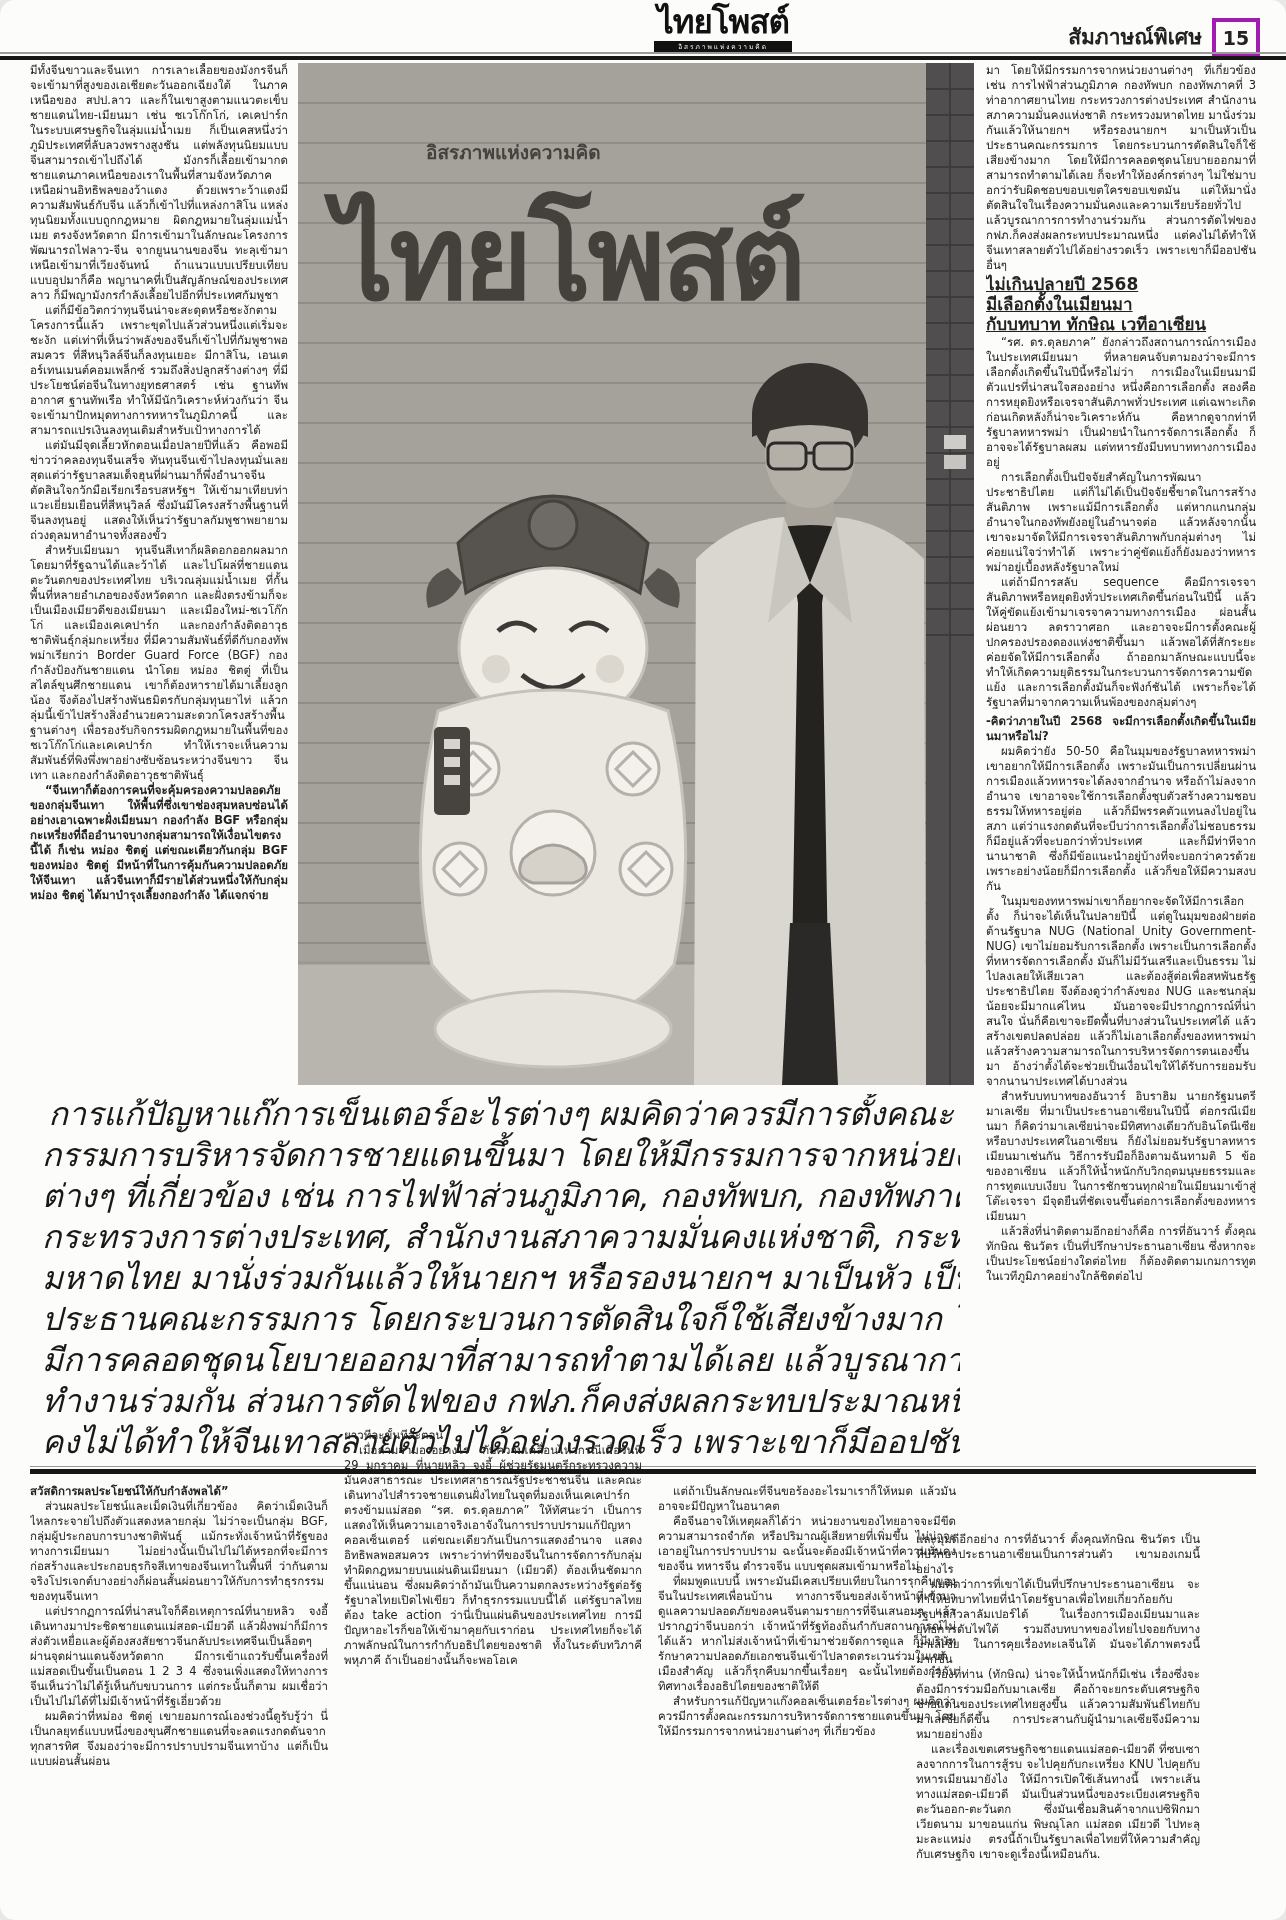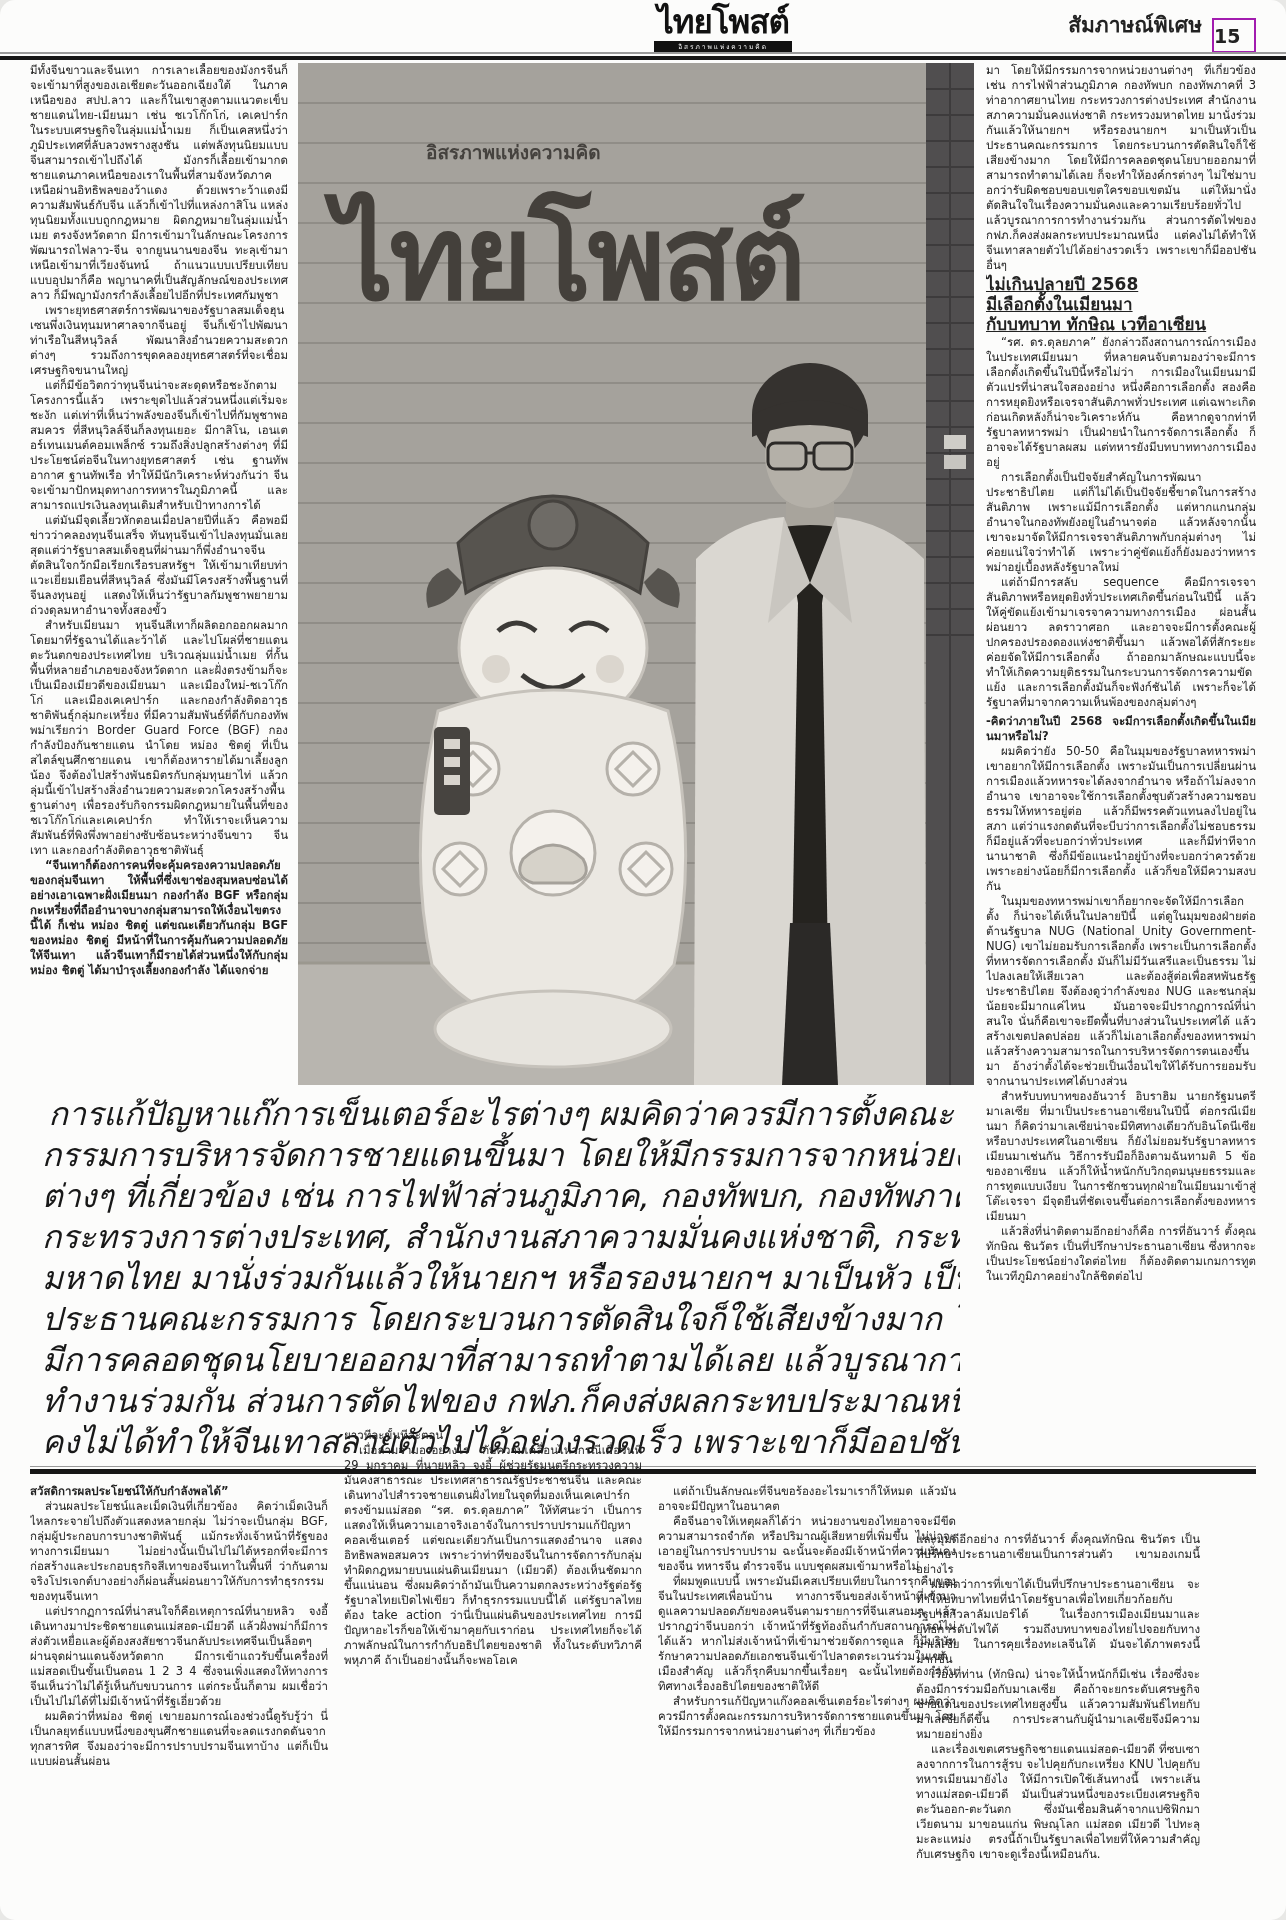--- a/index.html
+++ b/index.html
@@ -3,24 +3,24 @@
 <meta charset="utf-8">
 <style>
   html,body{margin:0;padding:0;background:#e8e8e6;}
   .page{position:relative;width:1286px;height:1920px;background:#fcfcfb;overflow:hidden;
         font-family:"DejaVu Sans",sans-serif;color:#1d1d1d;border-radius:15px;}
   
   .masthead{position:absolute;left:638px;top:4px;width:170px;text-align:center;}
   .masthead .word{font-weight:bold;font-size:33px;line-height:36px;color:#111;letter-spacing:-1px;}
   .masthead .tagbar{margin:1px auto 0;background:#111;color:#fff;font-size:6.5px;letter-spacing:2px;
         padding:1px 4px;width:130px;white-space:nowrap;overflow:hidden;}
-  .section-label{position:absolute;left:1062px;top:8px;width:140px;text-align:right;
+  .section-label{position:absolute;left:1062px;top:20px;width:140px;text-align:right;
         font-weight:bold;font-size:21px;color:#222;}
-  .page-box{position:absolute;left:1212px;top:18px;width:40px;height:31px;border:2px solid #a21caf;
-        display:flex;align-items:center;justify-content:flex-start;font-weight:bold;font-size:19px;color:#222;}
+  .page-box{position:absolute;left:1212px;top:18px;width:40px;height:31px;border:4px solid #a21caf;
+        display:flex;align-items:center;justify-content:center;font-weight:bold;font-size:19px;color:#222;}
   .rule-a{position:absolute;left:0;top:52px;width:1286px;height:2px;background:#9a9a9a;}
   .rule-b{position:absolute;left:0;top:56px;width:1286px;height:4px;background:#161616;}
   
   .col{position:absolute;text-align:justify;overflow:hidden;font-size:11.5px;line-height:15px;color:#222;}
   .col p{margin:0;text-indent:15px;}
   .col p.noind{text-indent:0;}
   .col p.b{font-weight:bold;}
   .rc-head{font-weight:bold;text-decoration:underline;font-size:17px;line-height:18px;margin:2px 0;}
   .question{font-weight:bold;text-indent:0 !important;margin-top:4px !important;}
   #col-left{left:30px;top:63px;width:258px;height:1018px;}
@@ -49,21 +49,20 @@
   </div>
   <div class="section-label">สัมภาษณ์พิเศษ</div>
   <div class="page-box">
     <span>15</span>
   </div>
   <div class="rule-a"></div>
   <div class="rule-b"></div>
 
   <div class="col" id="col-left">
     <p class="noind">มีทั้งจีนขาวและจีนเทา การเลาะเลื้อยของมังกรจีนก็จะเข้ามาที่สูงของเอเชียตะวันออกเฉียงใต้ ในภาคเหนือของ สปป.ลาว และก็ในเขาสูงตามแนวตะเข็บชายแดนไทย-เมียนมา เช่น ชเวโก๊กโก่, เคเคปาร์ก ในระบบเศรษฐกิจในลุ่มแม่น้ำเมย ก็เป็นเคสหนึ่งว่า ภูมิประเทศที่ลับลวงพรางสูงชัน แต่พลังทุนนิยมแบบจีนสามารถเข้าไปถึงได้ มังกรก็เลื้อยเข้ามากดชายแดนภาคเหนือของเราในพื้นที่สามจังหวัดภาคเหนือผ่านอิทธิพลของว้าแดง ด้วยเพราะว้าแดงมีความสัมพันธ์กับจีน แล้วก็เข้าไปที่แหล่งกาสิโน แหล่งทุนนิยมทั้งแบบถูกกฎหมาย ผิดกฎหมายในลุ่มแม่น้ำเมย ตรงจังหวัดตาก มีการเข้ามาในลักษณะโครงการพัฒนารถไฟลาว-จีน จากยูนนานของจีน ทะลุเข้ามาเหนือเข้ามาที่เวียงจันทน์ ถ้าแนวแบบเปรียบเทียบแบบอุปมาก็คือ พญานาคที่เป็นสัญลักษณ์ของประเทศลาว ก็มีพญามังกรกำลังเลื้อยไปอีกที่ประเทศกัมพูชา</p>
-    <p>เพราะยุทธศาสตร์การพัฒนาของรัฐบาลสมเด็จฮุนเซนพึ่งเงินทุนมหาศาลจากจีนอยู่ จีนก็เข้าไปพัฒนาท่าเรือในสีหนุวิลล์ พัฒนาสิ่งอำนวยความสะดวกต่างๆ รวมถึงการขุดคลองยุทธศาสตร์ที่จะเชื่อมเศรษฐกิจขนานใหญ่</p>
     <p>แต่ก็มีข้อวิตกว่าทุนจีนน่าจะสะดุดหรือชะงักตามโครงการนี้แล้ว เพราะขุดไปแล้วส่วนหนึ่งแต่เริ่มจะชะงัก แต่เท่าที่เห็นว่าพลังของจีนก็เข้าไปที่กัมพูชาพอสมควร ที่สีหนุวิลล์จีนก็ลงทุนเยอะ มีกาสิโน, เอนเตอร์เทนเมนต์คอมเพล็กซ์ รวมถึงสิ่งปลูกสร้างต่างๆ ที่มีประโยชน์ต่อจีนในทางยุทธศาสตร์ เช่น ฐานทัพอากาศ ฐานทัพเรือ ทำให้มีนักวิเคราะห์ห่วงกันว่า จีนจะเข้ามาปักหมุดทางการทหารในภูมิภาคนี้ และสามารถแปรเงินลงทุนเดิมสำหรับเป้าทางการได้</p>
     <p>แต่มันมีจุดเลี้ยวหักตอนเมื่อปลายปีที่แล้ว คือพอมีข่าวว่าคลองทุนจีนเสร็จ ทันทุนจีนเข้าไปลงทุนมั่นเลยสุดแต่ว่ารัฐบาลสมเด็จฮุนที่ผ่านมาก็พึ่งอำนาจจีน ตัดสินใจกวักมือเรียกเรือรบสหรัฐฯ ให้เข้ามาเทียบท่าแวะเยี่ยมเยือนที่สีหนุวิลล์ ซึ่งมันมีโครงสร้างพื้นฐานที่จีนลงทุนอยู่ แสดงให้เห็นว่ารัฐบาลกัมพูชาพยายามถ่วงดุลมหาอำนาจทั้งสองขั้ว</p>
     <p>สำหรับเมียนมา ทุนจีนสีเทาก็ผลิดอกออกผลมาก โดยมาที่รัฐฉานได้และว้าได้ และไปโผล่ที่ชายแดนตะวันตกของประเทศไทย บริเวณลุ่มแม่น้ำเมย ที่กั้นพื้นที่หลายอำเภอของจังหวัดตาก และฝั่งตรงข้ามก็จะเป็นเมืองเมียวดีของเมียนมา และเมืองใหม่-ชเวโก๊กโก่ และเมืองเคเคปาร์ก และกองกำลังติดอาวุธชาติพันธุ์กลุ่มกะเหรี่ยง ที่มีความสัมพันธ์ที่ดีกับกองทัพพม่าเรียกว่า Border Guard Force (BGF) กองกำลังป้องกันชายแดน นำโดย หม่อง ชิตตู่ ที่เป็นสไตล์ขุนศึกชายแดน เขาก็ต้องหารายได้มาเลี้ยงลูกน้อง จึงต้องไปสร้างพันธมิตรกับกลุ่มทุนยาไท่ แล้วกลุ่มนี้เข้าไปสร้างสิ่งอำนวยความสะดวกโครงสร้างพื้นฐานต่างๆ เพื่อรองรับกิจกรรมผิดกฎหมายในพื้นที่ของชเวโก๊กโก่และเคเคปาร์ก ทำให้เราจะเห็นความสัมพันธ์ที่พิงพึ่งพาอย่างซับซ้อนระหว่างจีนขาว จีนเทา และกองกำลังติดอาวุธชาติพันธุ์</p>
     <p class="b">“จีนเทาก็ต้องการคนที่จะคุ้มครองความปลอดภัยของกลุ่มจีนเทา ให้พื้นที่ซึ่งเขาช่องสุมหลบซ่อนได้ อย่างเอาเฉพาะฝั่งเมียนมา กองกำลัง BGF หรือกลุ่มกะเหรี่ยงที่ถืออำนาจบางกลุ่มสามารถให้เงื่อนไขตรงนี้ได้ ก็เช่น หม่อง ชิตตู่ แต่ขณะเดียวกันกลุ่ม BGF ของหม่อง ชิตตู่ มีหน้าที่ในการคุ้มกันความปลอดภัยให้จีนเทา แล้วจีนเทาก็มีรายได้ส่วนหนึ่งให้กับกลุ่มหม่อง ชิตตู่ ได้มาบำรุงเลี้ยงกองกำลัง ได้แจกจ่าย</p>
   </div>
 
   <div class="photo">
     <svg width="676" height="1022" viewBox="0 0 676 1022" xmlns="http://www.w3.org/2000/svg">
 
       <rect x="0" y="0" width="676" height="1022" fill="#a5a29c"></rect>

